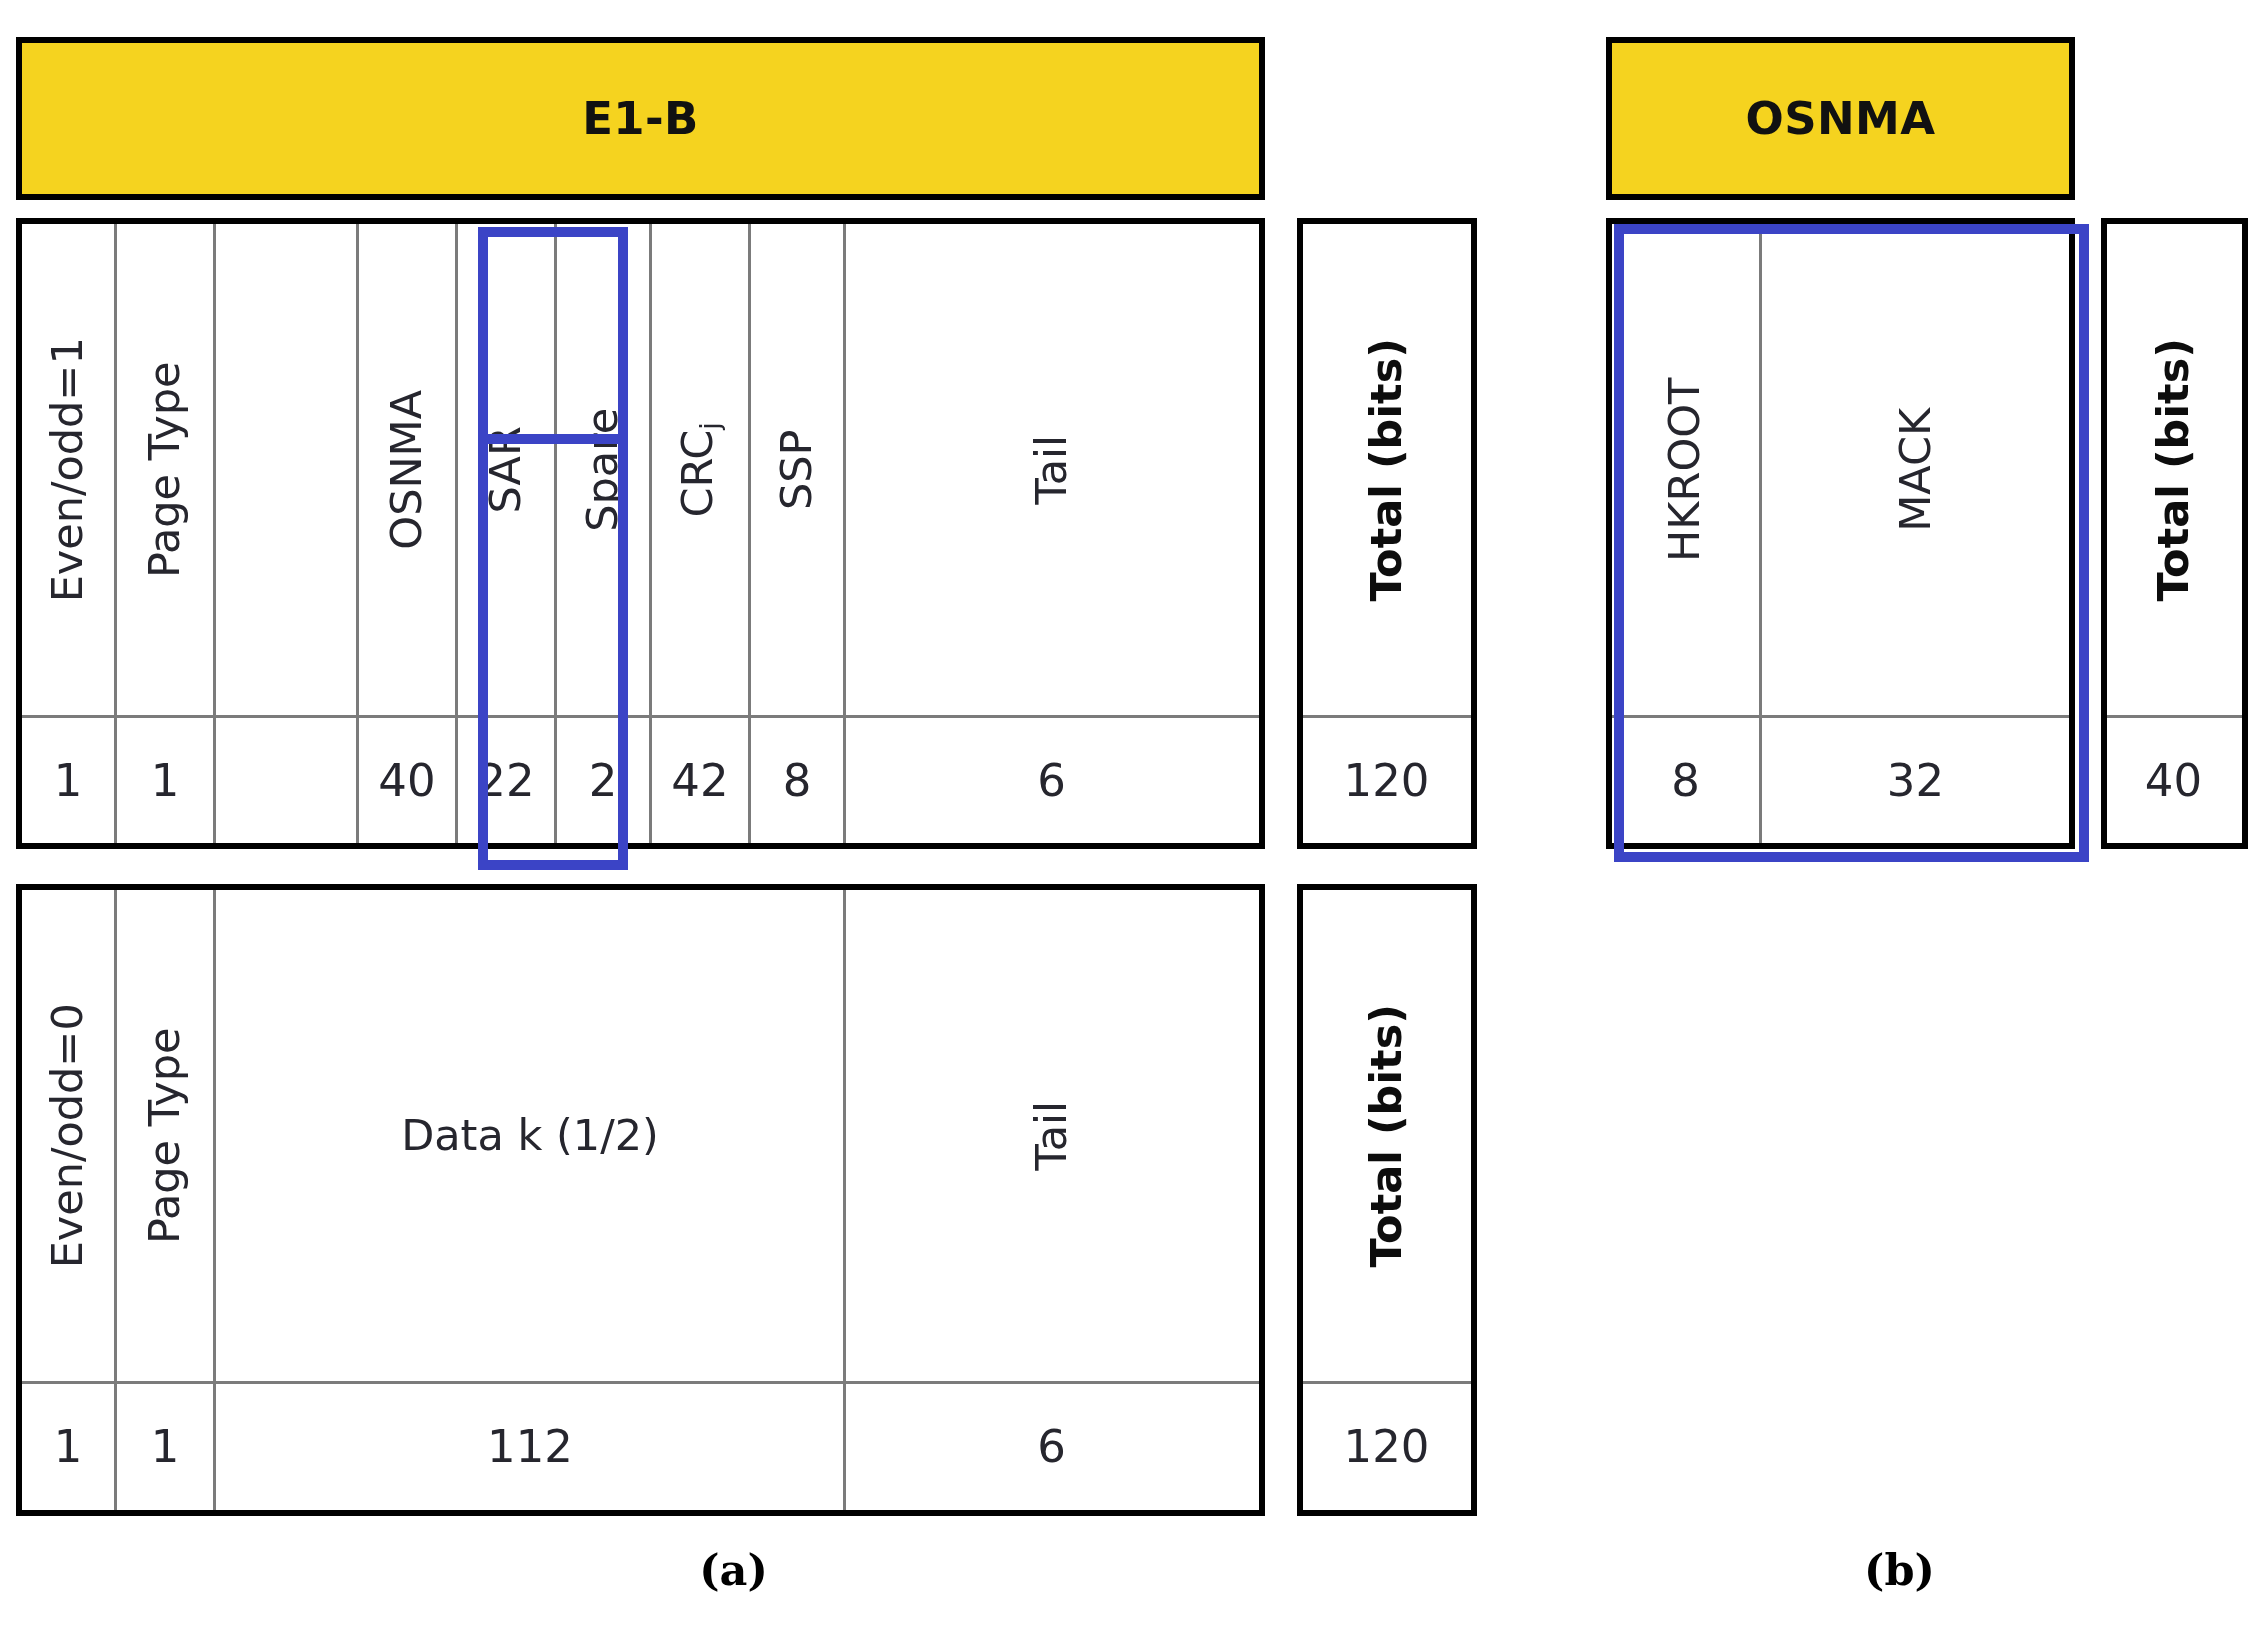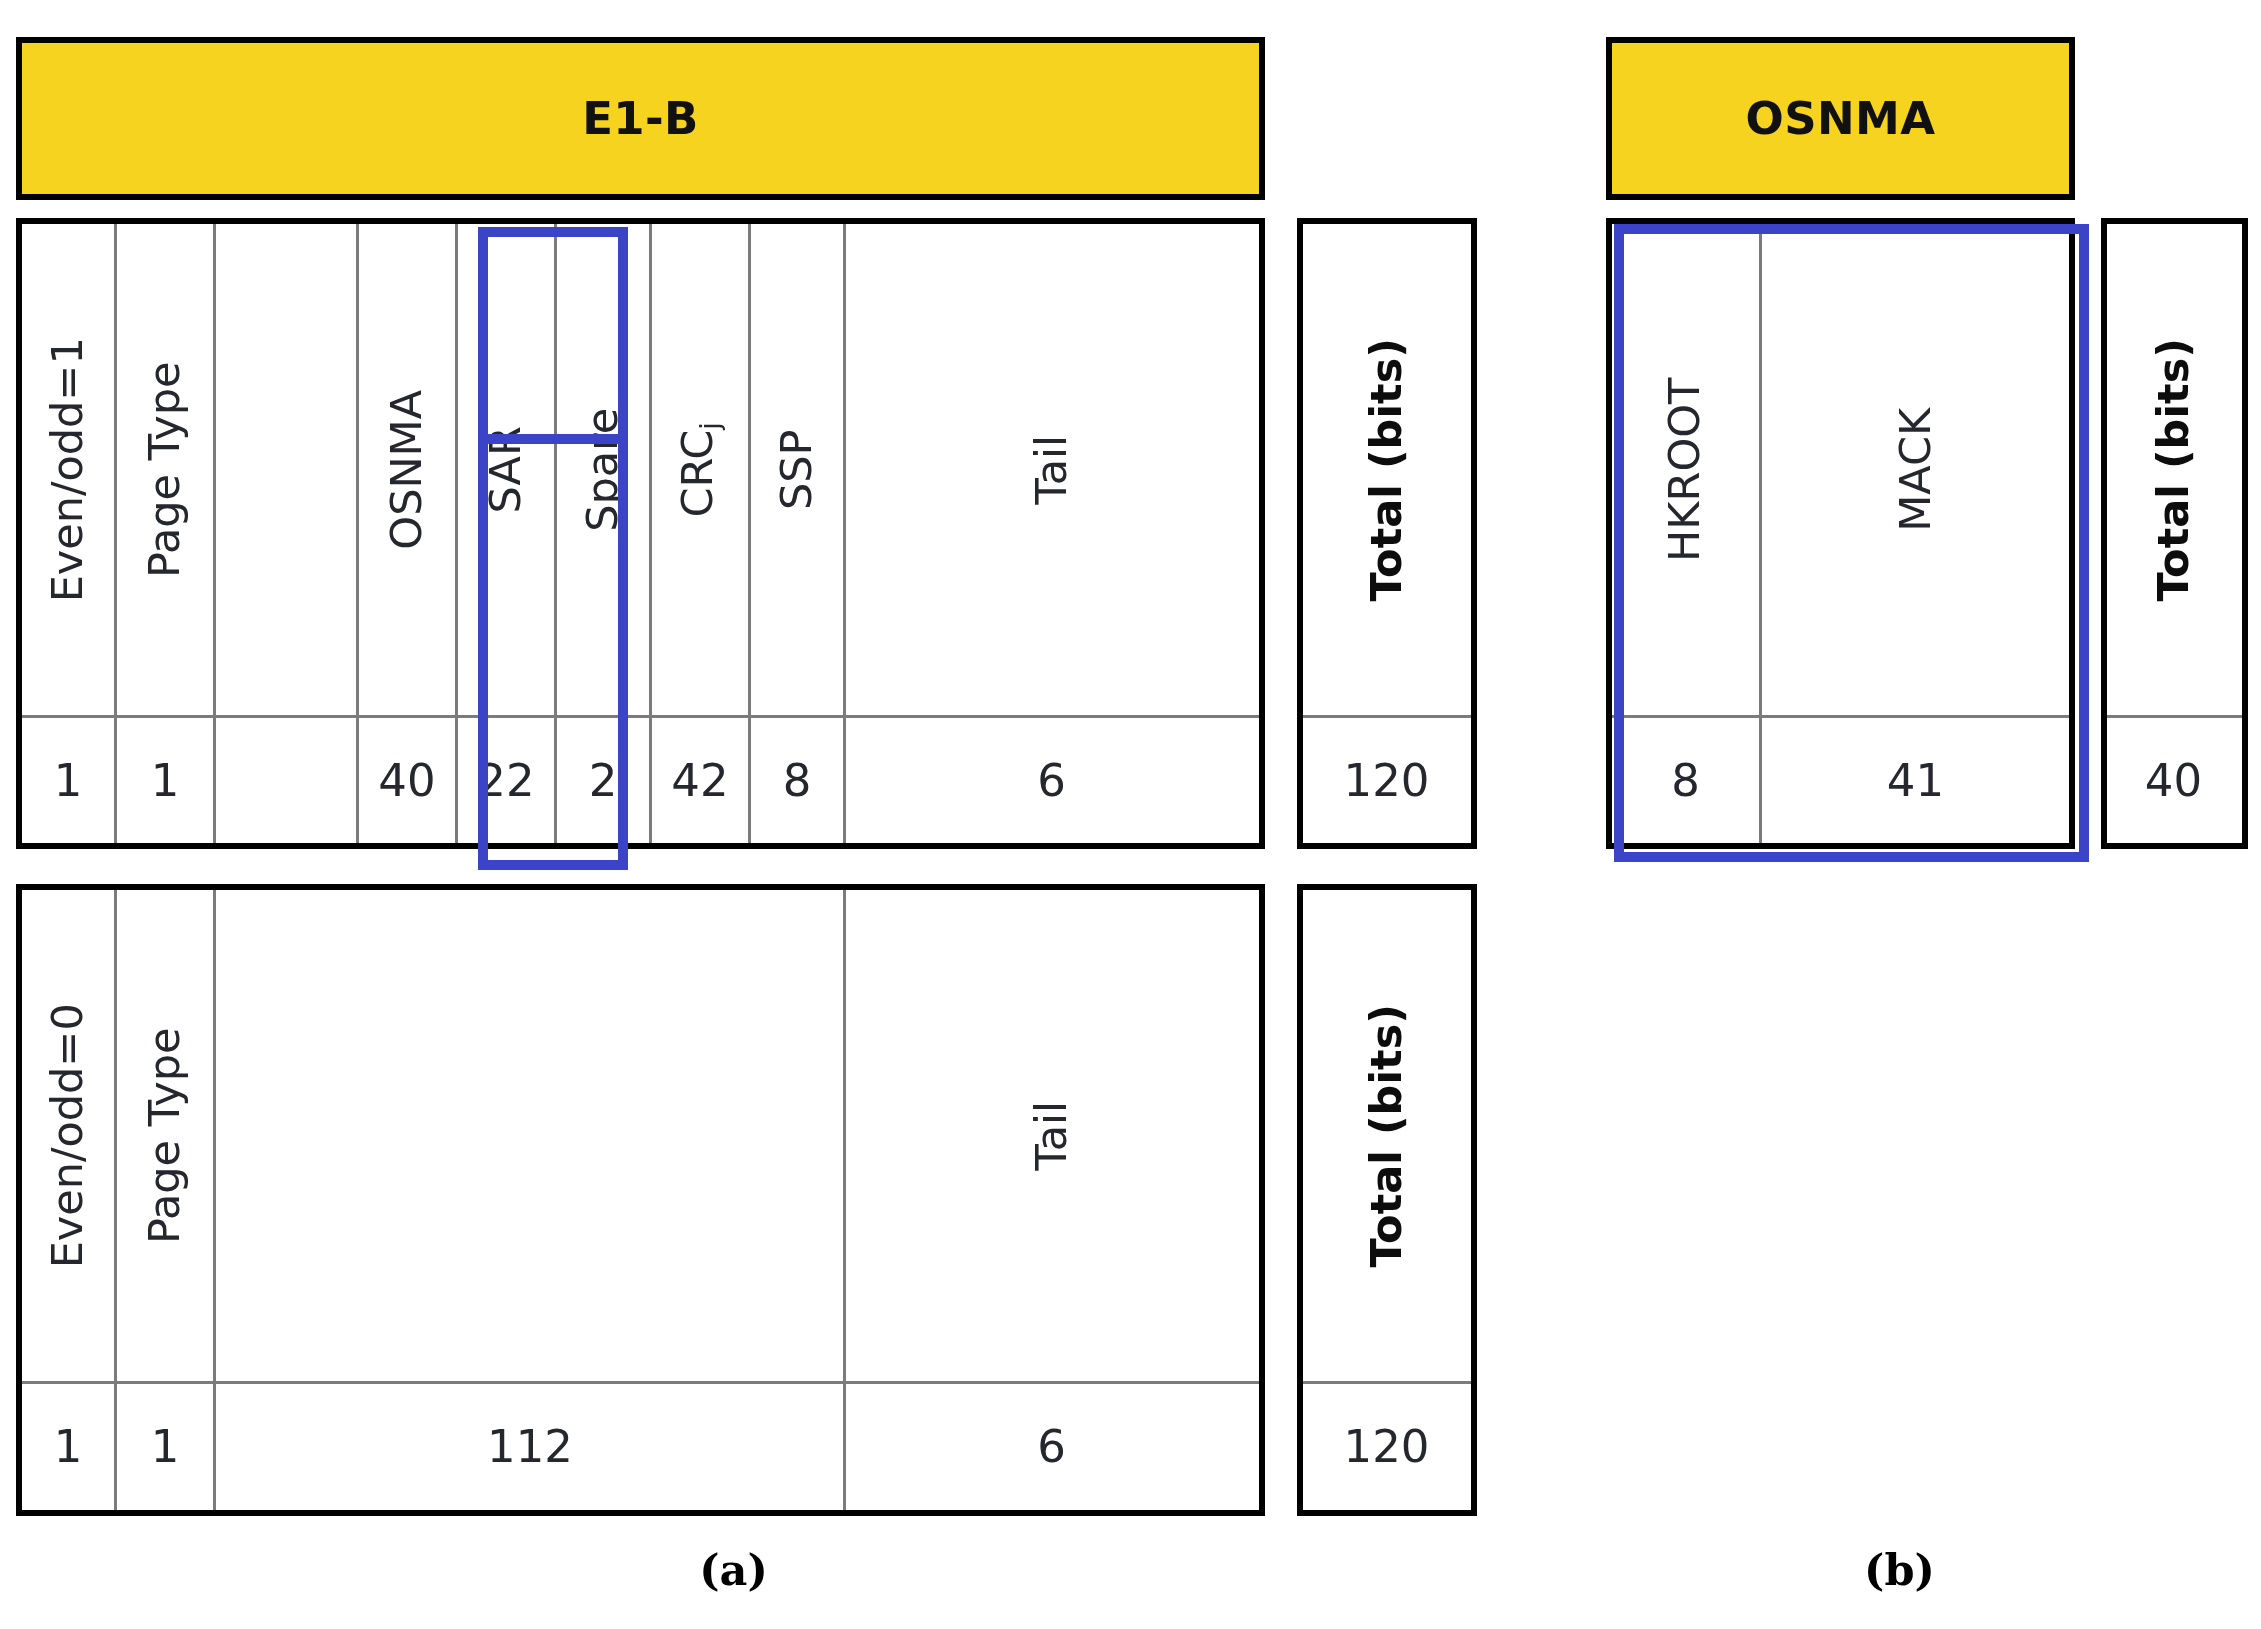--- a/index.html
+++ b/index.html
@@ -215,20 +215,23 @@
       <div class="vsep" style="left:821px;"></div>
 
       <div class="hsep" style="top:491px;"></div>
 
       <div class="name-cell" style="left:0px;    top:0px; width:92px; height:491px;">
         <span class="name-rot">Even/odd=0</span>
       </div>
       <div class="name-cell" style="left:95px;  top:0px; width:96px; height:491px;">
         <span class="name-rot">Page Type</span>
       </div>
+      <div class="name-cell" style="left:194px;  top:0px; width:628px; height:491px;">
+        <span class="name-flat">Data k (1/2)</span>
+      </div>
       <div class="name-cell" style="left:824px; top:0px; width:411px; height:491px;">
         <span class="name-rot">Tail</span>
       </div>
 
       <div class="val-cell" style="left:0px;    top:494px; width:92px; height:125px;">
         <span>1</span>
       </div>
       <div class="val-cell" style="left:95px;  top:494px; width:96px; height:125px;">
         <span>1</span>
       </div>
@@ -268,21 +271,21 @@
         <span class="name-rot">HKROOT</span>
       </div>
       <div class="name-cell" style="left:150px; top:0px; width:307px; height:491px;">
         <span class="name-rot">MACK</span>
       </div>
 
       <div class="val-cell" style="left:0px;   top:494px; width:147px; height:124px;">
         <span>8</span>
       </div>
       <div class="val-cell" style="left:150px; top:494px; width:307px; height:124px;">
-        <span>41</span>
+        <span>32</span>
       </div>
     </div>
   </div>
 
   <div class="highlight" style="left:1614px; top:224px; width:455px; height:618px;"></div>
 
   <div class="abs tbl" style="left:2101px; top:218px; width:147px; height:631px;">
     <div class="tbl-inner">
       <div class="hsep" style="top:491px;"></div>
       <div class="name-cell" style="left:0px; top:0px; width:133px; height:491px;">

